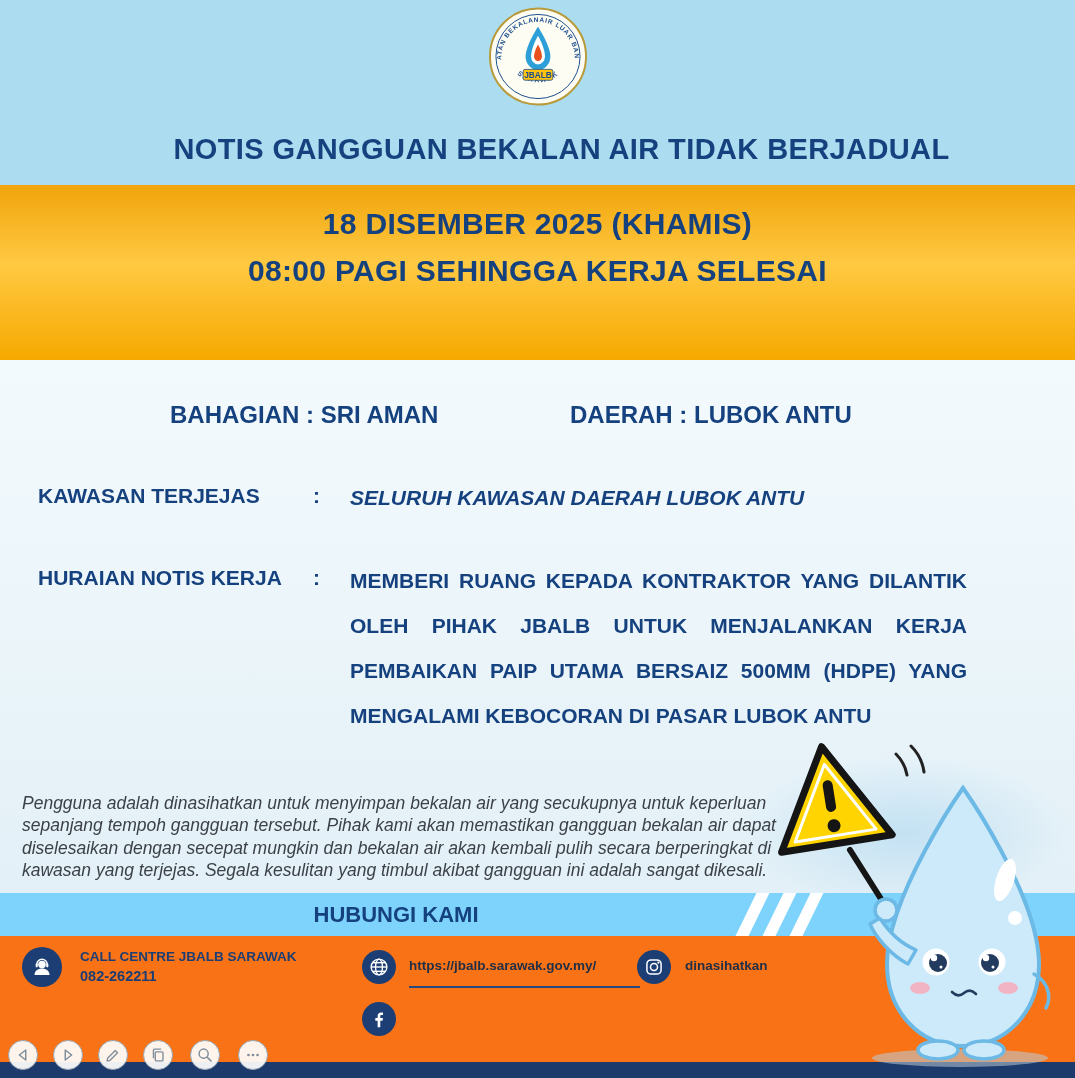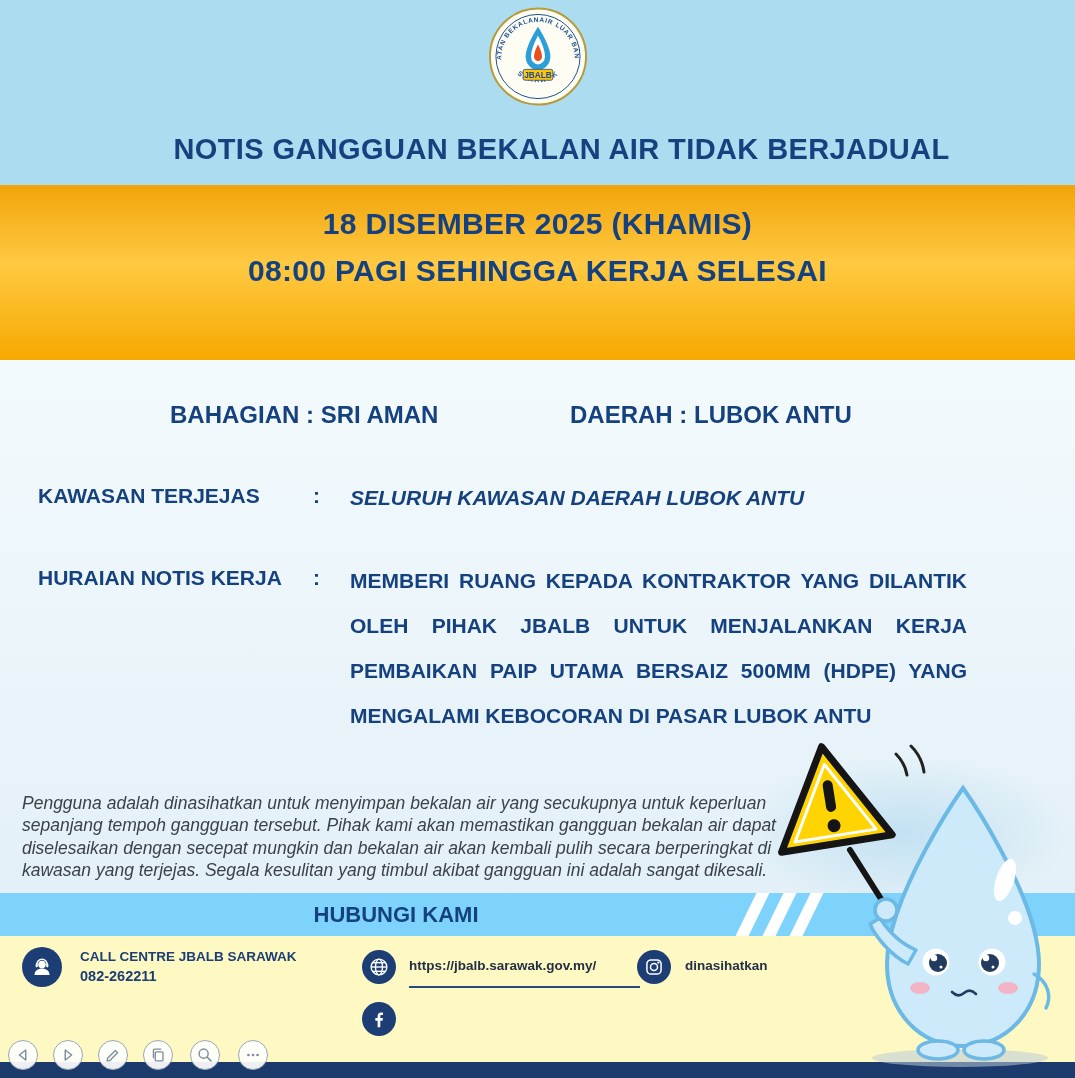--- a/index.html
+++ b/index.html
@@ -36,21 +36,21 @@
             font-style:italic;color:#3c4148;line-height:22.4px;z-index:2;}
 
   
   .contact-band{position:absolute;top:893px;left:0;width:100%;height:43px;background:#7dd3fc;z-index:1;}
   .contact-heading{position:absolute;top:9px;left:0;width:792px;text-align:center;
                    font-size:22px;font-weight:bold;color:#15417e;}
   .stripe{position:absolute;top:0;height:43px;width:13px;background:#ffffff;transform:skewX(-26deg);}
   .s1{left:746px;} .s2{left:773px;} .s3{left:800px;}
 
   
-  .contact{position:absolute;top:936px;left:0;width:100%;height:126px;background:#fef9c3;}
+  .contact{position:absolute;top:936px;left:0;width:100%;height:126px;background:#f97316;}
   .cicon{position:absolute;border-radius:50%;background:#1c3e74;display:flex;
          align-items:center;justify-content:center;}
   .cc-icon{left:22px;top:11px;width:40px;height:40px;}
   .web-icon{left:362px;top:14px;width:34px;height:34px;}
   .ig-icon{left:637px;top:14px;width:34px;height:34px;}
   .fb-icon{left:362px;top:66px;width:34px;height:34px;}
   .cc-label{position:absolute;left:80px;top:13px;font-size:13.5px;font-weight:bold;color:#1c3e74;}
   .cc-number{position:absolute;left:80px;top:32px;font-size:14.5px;font-weight:bold;color:#1c3e74;}
   .web-text{position:absolute;left:409px;top:22px;font-size:13.5px;font-weight:bold;color:#232f45;}
   .web-underline{position:absolute;left:409px;top:50px;width:231px;height:1.5px;background:#27497d;}

